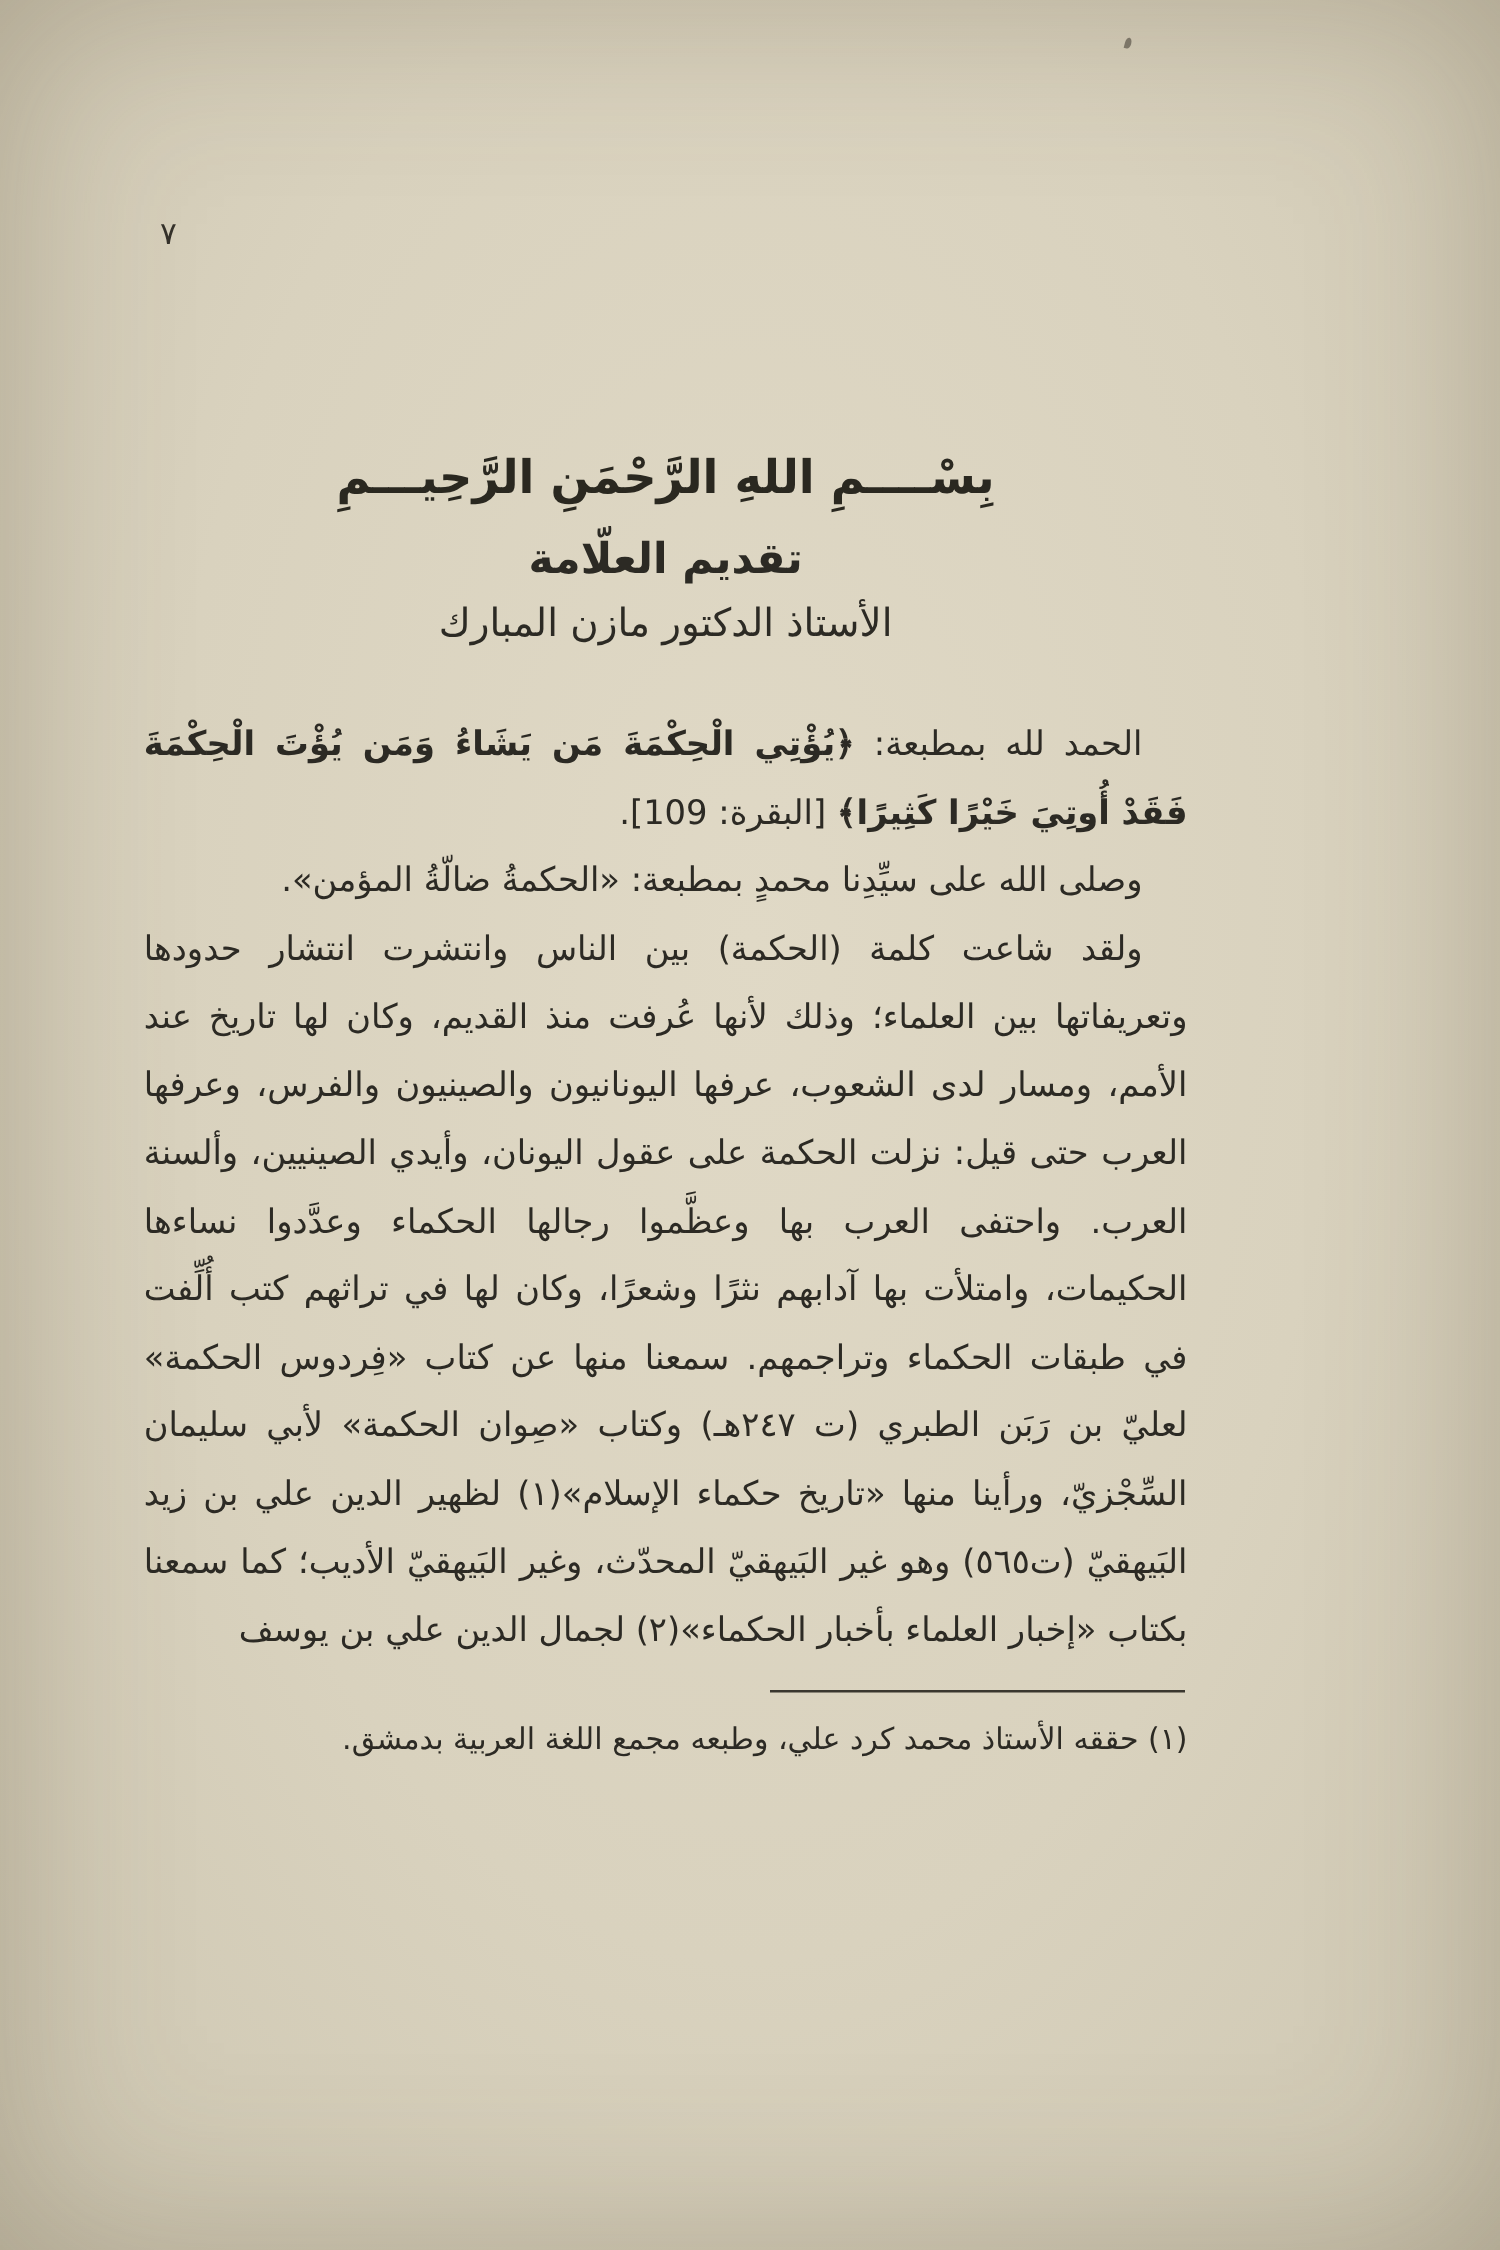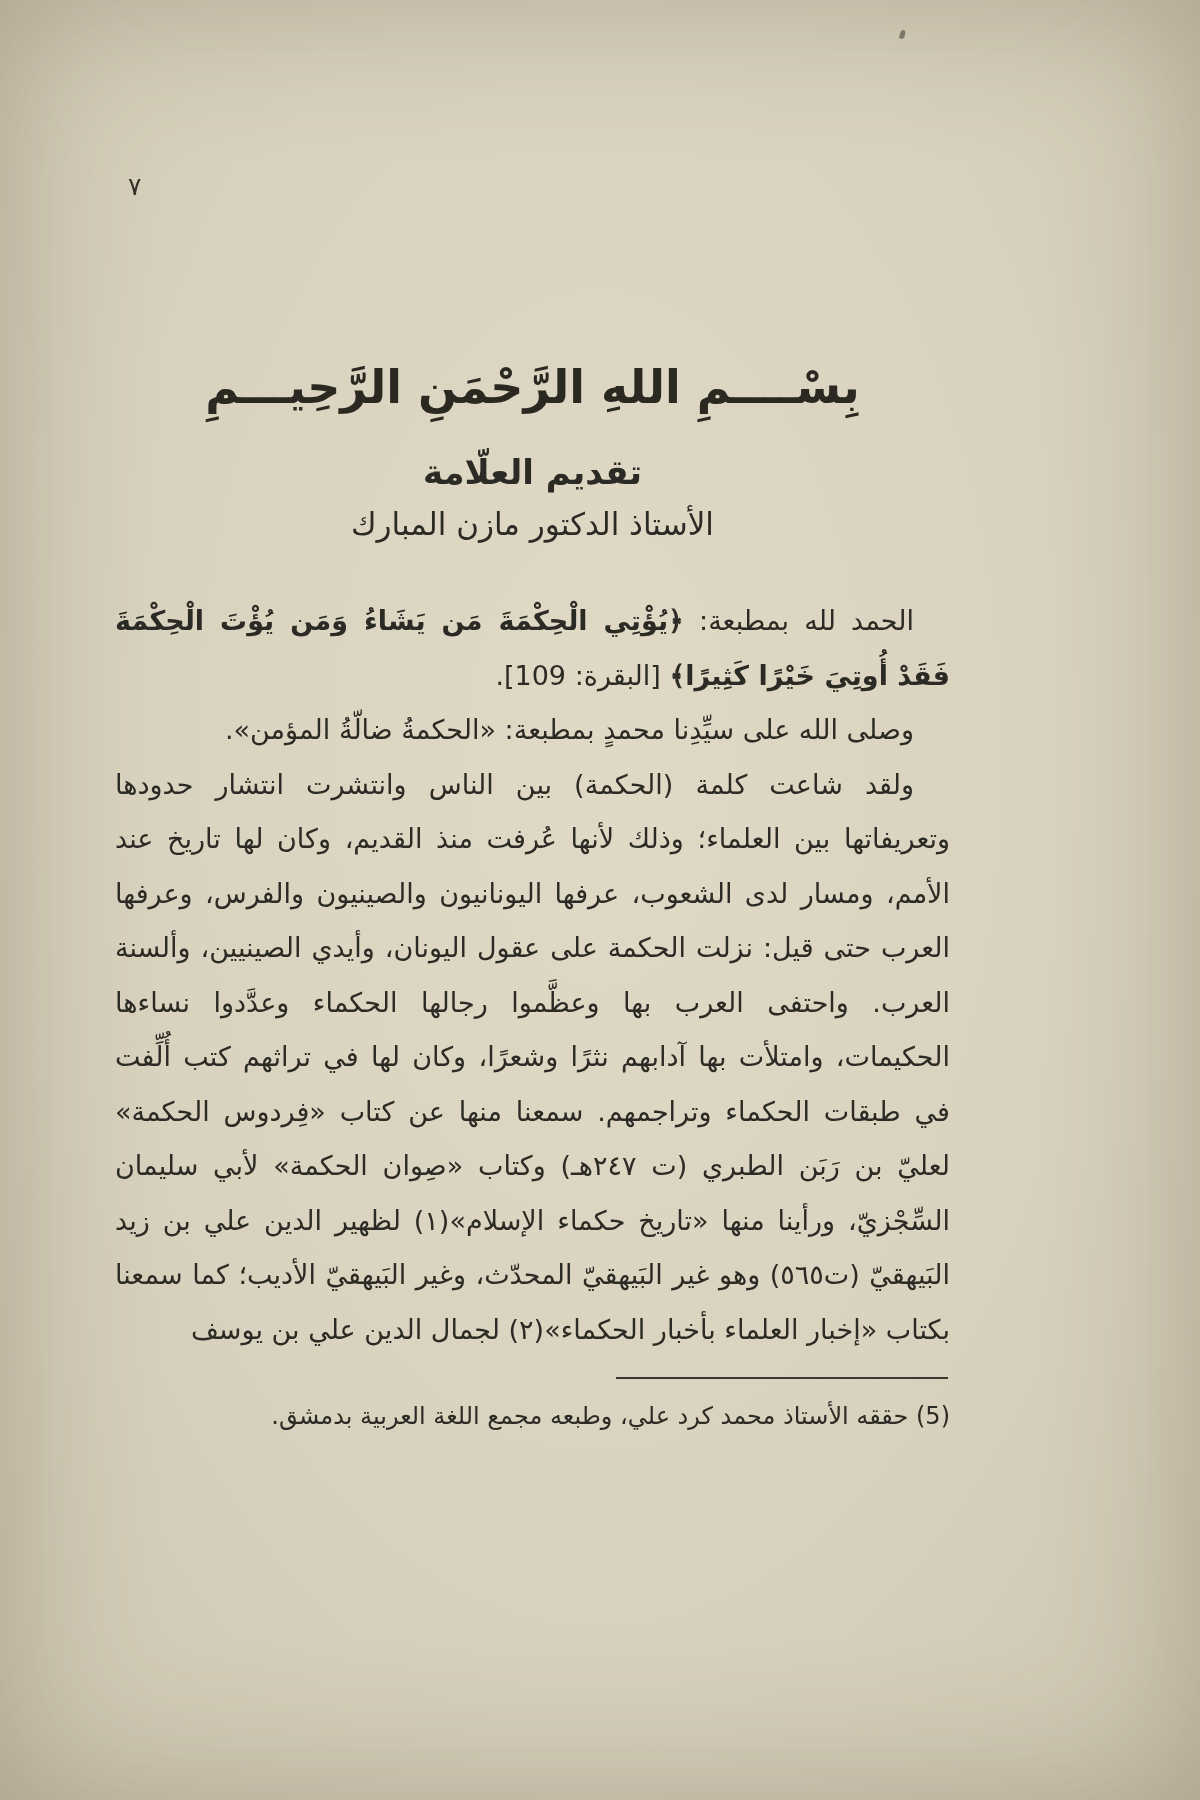--- a/index.html
+++ b/index.html
@@ -35,26 +35,26 @@
   .page-number {
     position: absolute;
     top: 172px;
     left: 128px;
     font-size: 25px;
     color: #34312a;
   }
   .basmala {
     margin-top: 360px;
     text-align: center;
-    font-size: 46px;
+    font-size: 37px;
     font-weight: 700;
     color: #2a2820;
   }
   .title {
-    margin-top: 38px;
+    margin-top: 24px;
     text-align: center;
     font-size: 34px;
     font-weight: 700;
   }
   .subtitle {
     margin-top: 14px;
     text-align: center;
     font-size: 31px;
     font-weight: 400;
   }
@@ -108,17 +108,17 @@
 
       <p class="para">وصلى الله على سيِّدِنا محمدٍ بمطبعة: «الحكمةُ ضالّةُ المؤمن».</p>
 
       <p class="para">ولقد شاعت كلمة (الحكمة) بين الناس وانتشرت انتشار حدودها وتعريفاتها بين العلماء؛ وذلك لأنها عُرفت منذ القديم، وكان لها تاريخ عند الأمم، ومسار لدى الشعوب، عرفها اليونانيون والصينيون والفرس، وعرفها العرب حتى قيل: نزلت الحكمة على عقول اليونان، وأيدي الصينيين، وألسنة العرب. واحتفى العرب بها وعظَّموا رجالها الحكماء وعدَّدوا نساءها الحكيمات، وامتلأت بها آدابهم نثرًا وشعرًا، وكان لها في تراثهم كتب أُلِّفت في طبقات الحكماء وتراجمهم. سمعنا منها عن كتاب «فِردوس الحكمة» لعليّ بن رَبَن الطبري (ت ٢٤٧هـ) وكتاب «صِوان الحكمة» لأبي سليمان السِّجْزيّ، ورأينا منها «تاريخ حكماء الإسلام»(١) لظهير الدين علي بن زيد البَيهقيّ (ت٥٦٥) وهو غير البَيهقيّ المحدّث، وغير البَيهقيّ الأديب؛ كما سمعنا بكتاب «إخبار العلماء بأخبار الحكماء»(٢) لجمال الدين علي بن يوسف</p>
 
     </div>
 
     <div class="footnote-sep"></div>
 
     <div class="footnotes">
-      <p>(5) حققه الأستاذ محمد كرد علي، وطبعه مجمع اللغة العربية بدمشق.</p>
+      <p>(١) حققه الأستاذ محمد كرد علي، وطبعه مجمع اللغة العربية بدمشق.</p>
     </div>
 
   </div>
 </div>
 
 </body></html>

